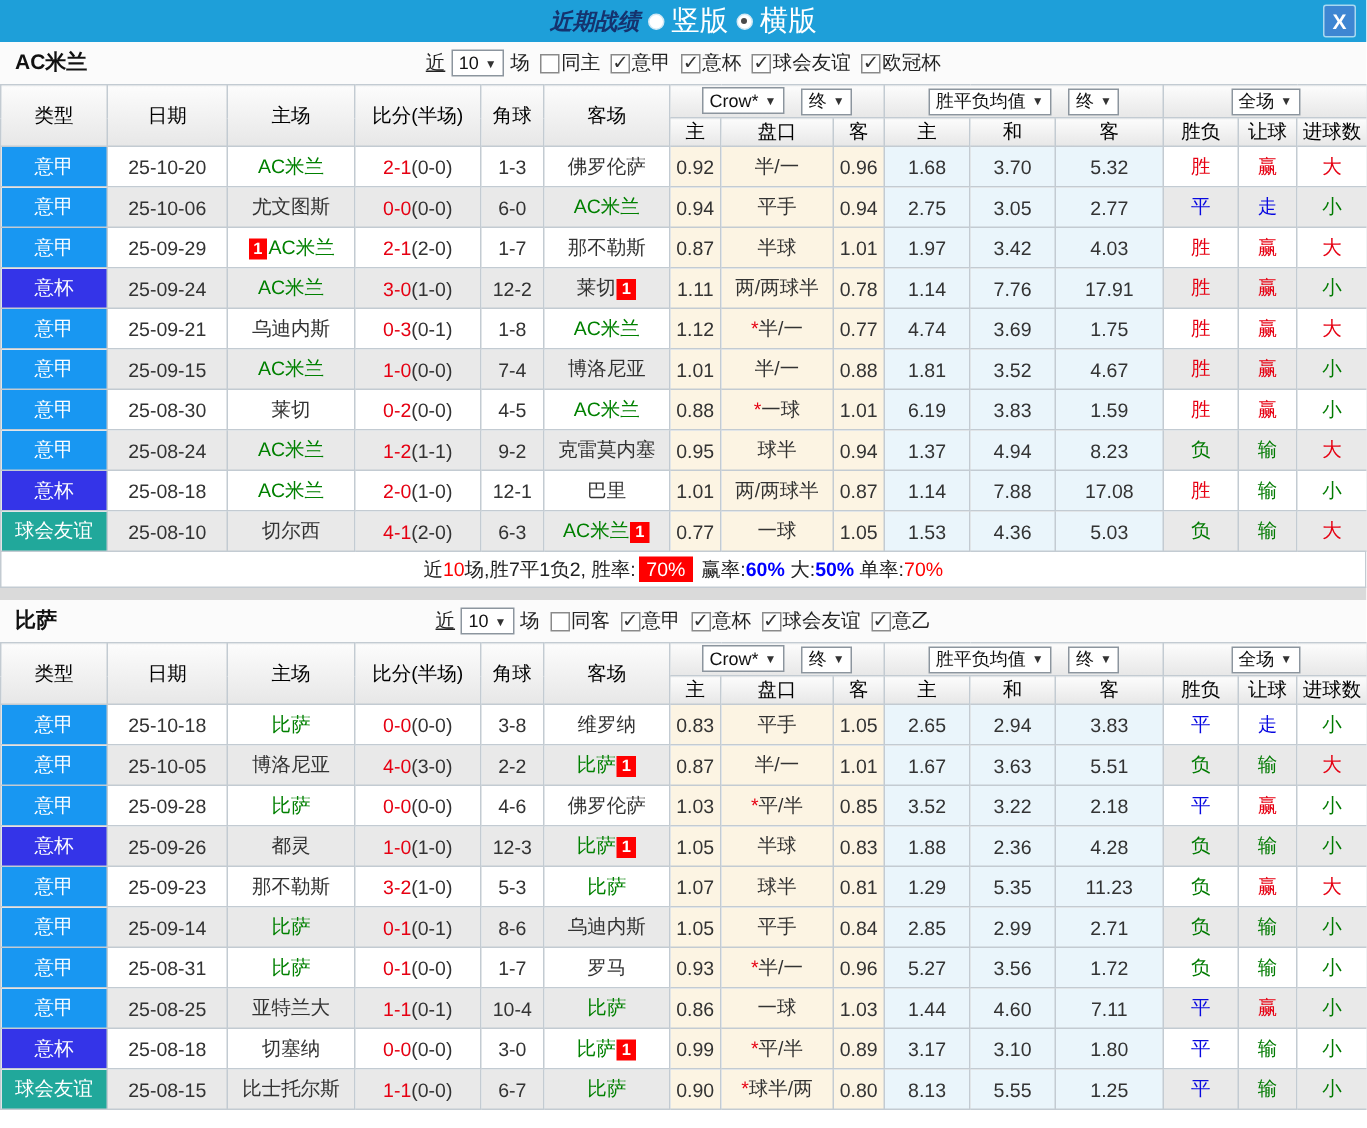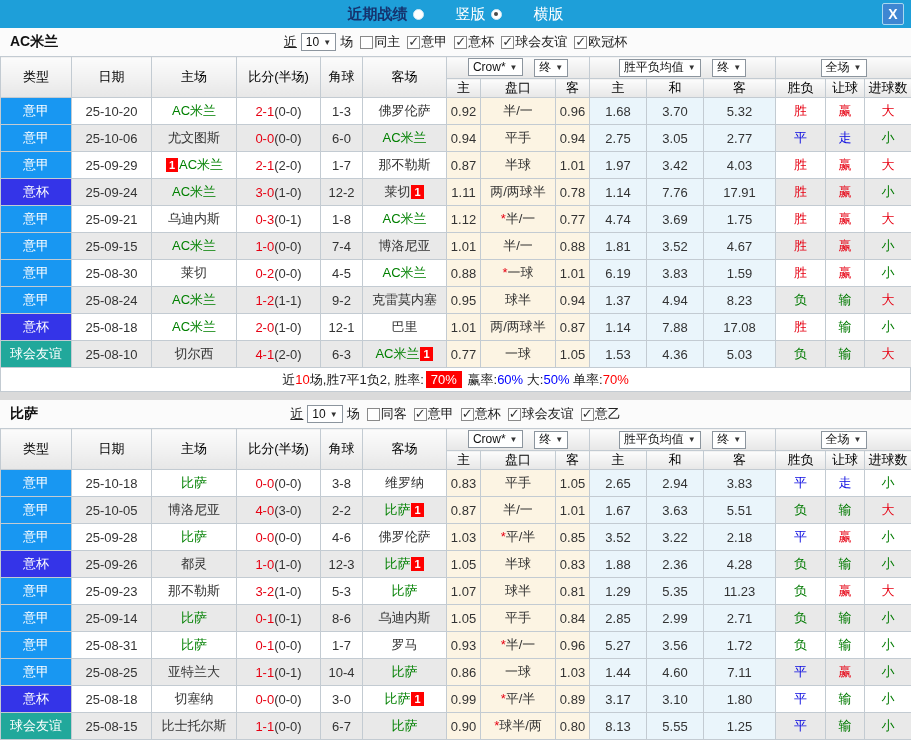--- a/index.html
+++ b/index.html
@@ -2,25 +2,25 @@
 <html style="--titlebar-bg: #1E9FD9; --title-text: #15336E; --close-bg: #3E86D2; --focal-team: #008000; --score-red: #E60012; --badge-bg: #FF0000; --stripe: #E9E9E9; --cream: #FCF4E3; --light-blue: #EAF5FB; --border: #C3CBD2; --gap: #DADADA; --stat-blue: #0000FF; --stat-red: #FF0000;"><head>
 <meta charset="utf-8">
 <style>
   * { box-sizing: border-box; margin: 0; padding: 0; }
   html,body { width: 911px; height: 752px; overflow: hidden; background:#fff;
     font-family: "Liberation Sans", "DejaVu Sans", sans-serif; }
 
   
   .titlebar { height:28px; background:var(--titlebar-bg,#1E9FD9); position:relative;
     display:flex; align-items:center; justify-content:center; gap:5px; }
-  .win-title { font-weight:bold; font-size:15px; color:var(--title-text,#15336E); }
+  .win-title { font-weight:bold; font-size:15px; color:var(--title-text,#15336E);font-style:italic; }
   .radio { width:11px; height:11px; border-radius:50%; background:#fff; border:1px solid #cfe8f5;
     display:inline-block; position:relative; cursor:pointer; }
   .radio.on::after { content:""; position:absolute; inset:2.5px; background:#4a4a4a; border-radius:50%; }
-  .radio-label { color:#fff; font-size:15px;margin-left:27px; }
+  .radio-label { color:#fff; font-size:19px; }
   .close-btn { position:absolute; right:7px; top:3px; width:22px; height:22px;
     background:var(--close-bg,#3E86D2); border:1px solid #a8d8f0; border-radius:2px;
     color:#fff; font-weight:bold; font-size:14px; line-height:20px; text-align:center; cursor:pointer; }
 
   
   .section-header { height:28px; position:relative; display:flex; align-items:center; background:#FBFBFB; }
   .team-title { position:absolute; left:10px; font-weight:bold; font-size:14px; color:#111; }
   .filters { margin:0 auto; display:flex; align-items:center; font-size:13px; color:#222; }
   .link { text-decoration:underline; color:#222; cursor:pointer; }
   .mini-select { border:1px solid #8c959e; background:#fff; font-size:12px; color:#111;
@@ -49,21 +49,21 @@
     font-weight:bold; line-height:14px; padding:0 3px; margin:0 1px; }
   .badge:empty { display:none; }
   .star { color:var(--score-red,#E60012); }
 
   
   .summary-bar { height:24px; display:flex; align-items:center; justify-content:center;
     font-size:13px; color:#222; background:#fff;
     border-left:1px solid var(--border,#C3CBD2); border-right:1px solid var(--border,#C3CBD2);
     border-bottom:1px solid var(--border,#C3CBD2); }
   .summary-bar .red   { color:var(--stat-red,#FF0000); }
-  .summary-bar .blue  { color:var(--stat-blue,#0000FF); }
+  .summary-bar .blue  { color:var(--stat-blue,#0000FF);font-weight:bold; }
   .summary-bar .hl    { background:var(--stat-red,#FF0000); color:#fff; padding:1px 5px; margin:0 2px; }
   .gap-strip { height:8px; background:var(--gap,#DADADA); }
 </style>
 </head>
 <body>
 
 <div class="titlebar">
   <span class="win-title">近期战绩</span>
   <span class="radio"></span>
   <span class="radio-label">竖版</span>

